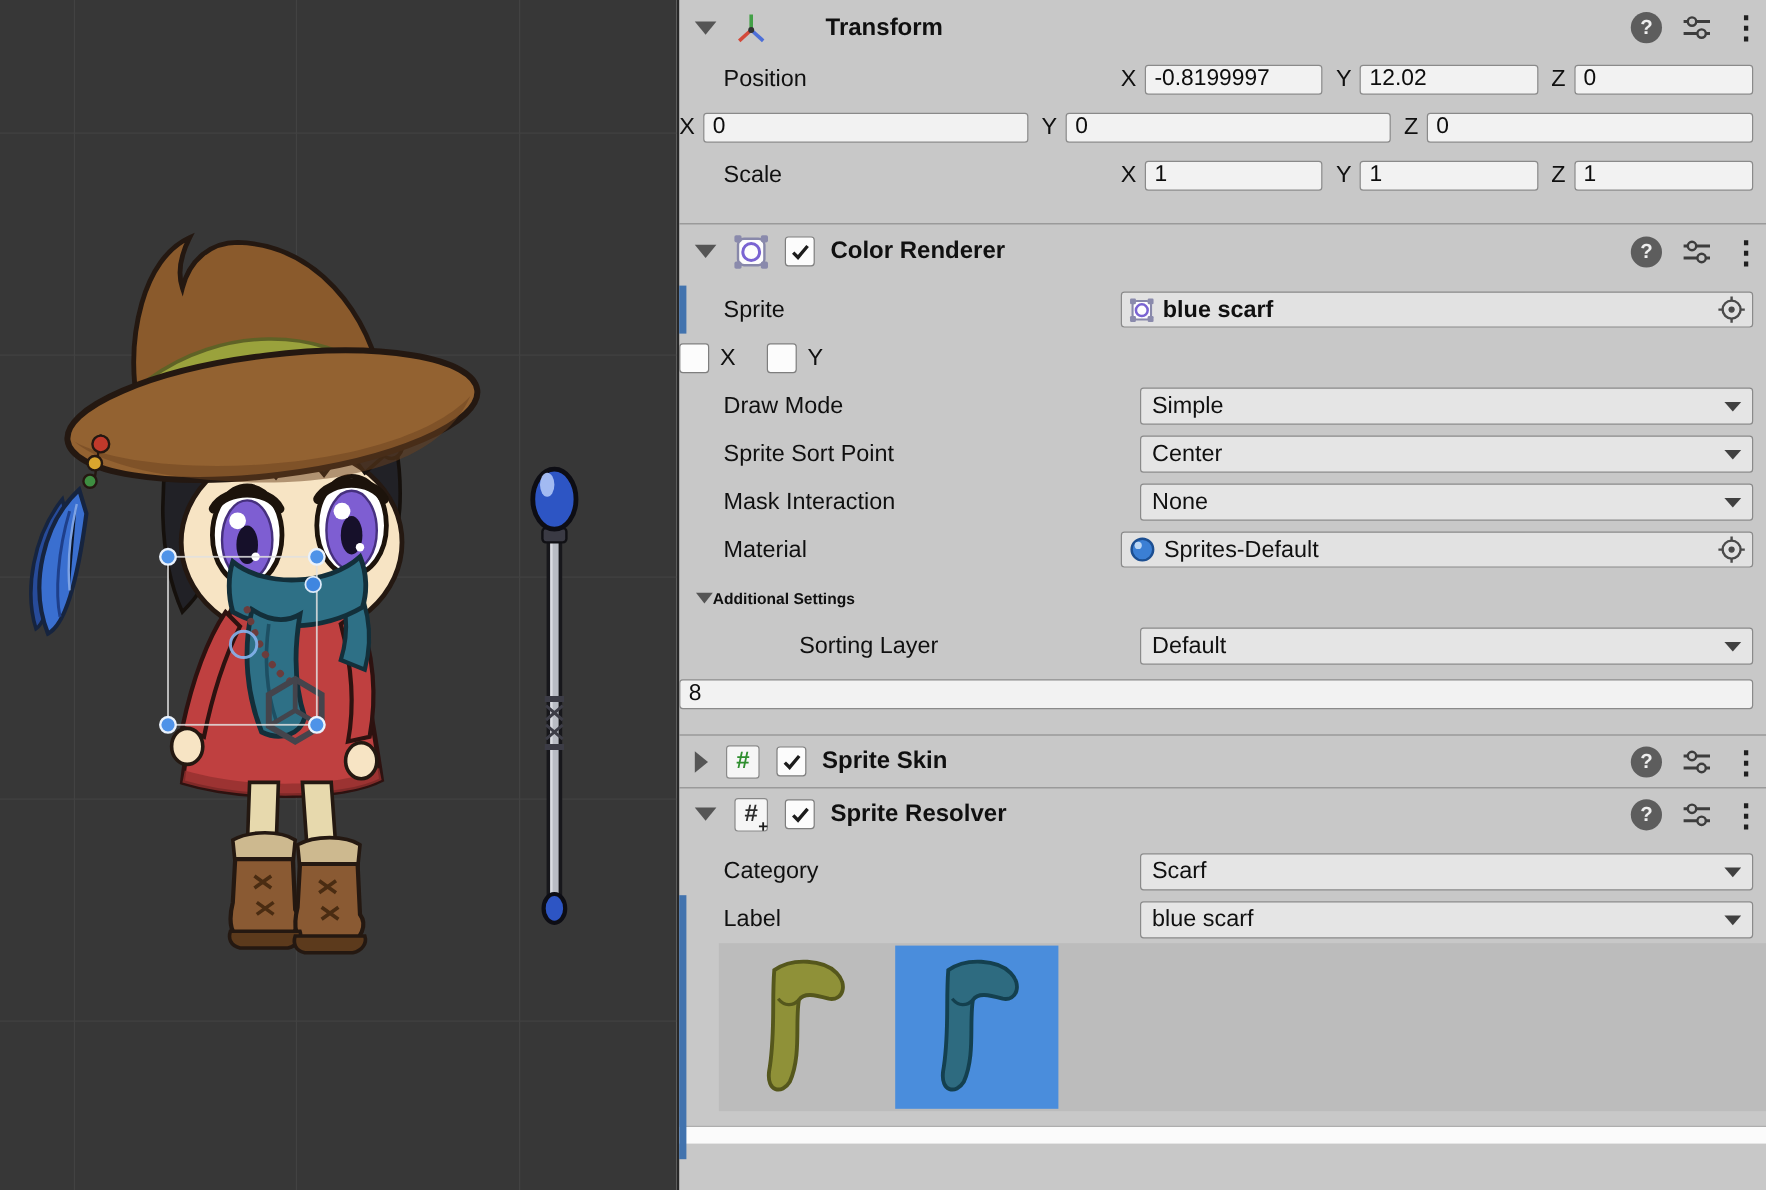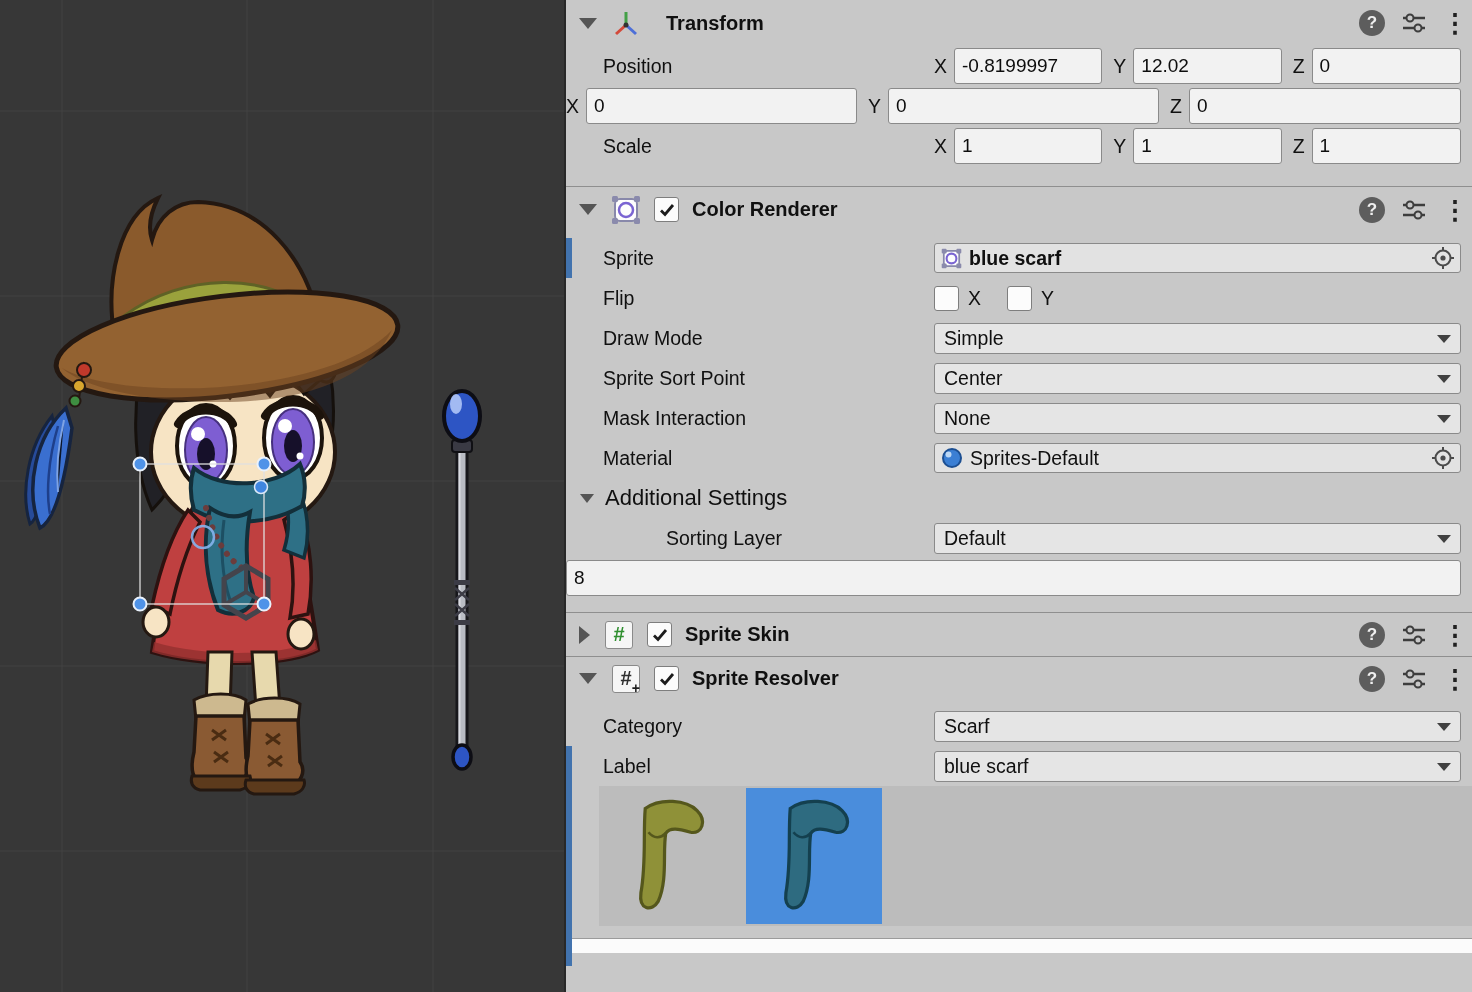--- a/index.html
+++ b/index.html
@@ -27,55 +27,55 @@
   .hicon{width:32px;height:32px;flex:none;margin-left:13px;display:flex;align-items:center;justify-content:center;position:relative;}
   .iconbox{width:28px;height:28px;background:#f6f6f6;border:1px solid #8a8a8a;border-radius:3px;
            display:flex;align-items:center;justify-content:center;font-weight:bold;font-size:20px;position:relative;box-sizing:border-box;}
   .iconbox .plus{position:absolute;right:-1px;bottom:-4px;font-size:14px;color:#1d1d1d;}
   .glyph-green{color:#2f8f2f;}
   .glyph-dark{color:#2e2e2e;}
   .cb{width:25px;height:25px;flex:none;background:#fcfcfc;border:1px solid #7e7e7e;border-radius:3px;
       margin-left:12px;display:flex;align-items:center;justify-content:center;box-sizing:border-box;}
   .cb.plain{margin-left:0;}
   .comp-title{font-weight:bold;font-size:20px;margin-left:13px;white-space:nowrap;}
-  .comp-title.xl{margin-left:24px;}
+  .comp-title.xl{margin-left:46px;}
   .spacer-flex{flex:1;}
   .help-badge{width:26px;height:26px;border-radius:50%;background:#5d5d5d;color:#efefef;font-size:17px;
               font-weight:bold;display:flex;align-items:center;justify-content:center;flex:none;}
   .preset-btn{margin-left:16px;flex:none;display:flex;}
   .kebab{margin-left:15px;font-size:26px;font-weight:bold;color:#202020;width:14px;text-align:center;
          flex:none;line-height:26px;}
 
   .prop-row{height:40px;flex:none;display:flex;align-items:center;}
   .prop-label{width:368px;flex:none;box-sizing:border-box;padding-left:37px;font-size:19.5px;white-space:nowrap;}
   .prop-label.bold{font-weight:normal;}
   .prop-label.indent{padding-left:100px;}
   .fields{flex:1;display:flex;align-items:center;margin-right:11px;min-width:0;}
 
   .vec3{display:flex;flex:1;gap:11px;min-width:0;}
   .vgroup{flex:1;display:flex;align-items:center;gap:7px;min-width:0;}
   .axis-l{font-size:19.5px;flex:none;}
-  input.tfield{height:36px;background:#f2f2f2;border:1px solid #8a8a8a;border-radius:3px;
+  input.tfield{height:25px;background:#f2f2f2;border:1px solid #8a8a8a;border-radius:3px;
                font:19px "Liberation Sans",sans-serif;padding:0 7px;color:#0d0d0d;width:100%;min-width:0;
                box-sizing:border-box;outline:none;}
   .dropdown{flex:1;height:31px;background:#e5e5e5;border:1px solid #8a8a8a;border-radius:3px;display:flex;
-            align-items:center;box-sizing:border-box;padding:0 44px 0 9px;font-size:19.5px;position:relative;min-width:0;}
+            align-items:center;box-sizing:border-box;padding:0 44px 0 9px;font-size:19.5px;position:relative;min-width:0;margin-left:16px;}
   .dd-arrow{position:absolute;right:9px;top:11px;width:0;height:0;border-left:7px solid transparent;
             border-right:7px solid transparent;border-top:8px solid #404040;}
   .objfield{flex:1;height:30px;background:#e2e2e2;border:1px solid #8a8a8a;border-radius:3px;display:flex;
             align-items:center;box-sizing:border-box;padding:0 5px 0 6px;gap:7px;min-width:0;}
   .obj-text{font-size:19.5px;flex:1;white-space:nowrap;overflow:hidden;}
   .obj-text.bold{font-weight:bold;}
   .picker{flex:none;display:flex;cursor:pointer;}
   .color-swatch{flex:1;height:29px;background:#ffffff;border:1px solid #8a8a8a;box-sizing:border-box;}
   .eyedropper{width:38px;height:31px;flex:none;display:flex;align-items:center;justify-content:center;}
   .flip-label{font-size:19.5px;margin:0 26px 0 9px;}
 
   .as-row{height:40px;flex:none;display:flex;align-items:center;padding-left:14px;}
-  .as-label{font-weight:normal;font-size:22px;margin-left:11px;}
+  .as-label{font-weight:bold;font-size:13px;}
 
   .thumb-strip{height:140px;flex:none;margin-left:33px;background:#bcbcbc;display:flex;align-items:center;
                gap:9px;padding-left:2px;}
   .thumb{width:136px;height:136px;flex:none;display:flex;align-items:center;justify-content:center;}
   .thumb.selected{background:#4a8ddc;}
   .preview-bar{height:14px;flex:none;background:#fbfbfb;border-top:1px solid #9b9b9b;}
   .sp6{height:6px;flex:none}.sp20{height:20px;flex:none}.sp14{height:14px;flex:none}.sp12{height:12px;flex:none}
 </style>
 </head>
 <body>
@@ -335,21 +335,20 @@
                 <circle cx="12" cy="12" r="2.6" fill="#4b4b4b"></circle>
                 <path d="M12,1 V5 M12,19 V23 M1,12 H5 M19,12 H23" stroke="#4b4b4b" stroke-width="2"></path>
               </svg>
           </span>
         </div>
       </div>
     </div>
 
 
     <div class="prop-row">
-      <div class="prop-label">Flip</div>
       <div class="fields">
         <span class="cb plain"></span>
         <span class="flip-label">X</span>
         <span class="cb plain"></span>
         <span class="flip-label">Y</span>
       </div>
     </div>
 
     <div class="prop-row">
       <div class="prop-label">Draw Mode</div>

